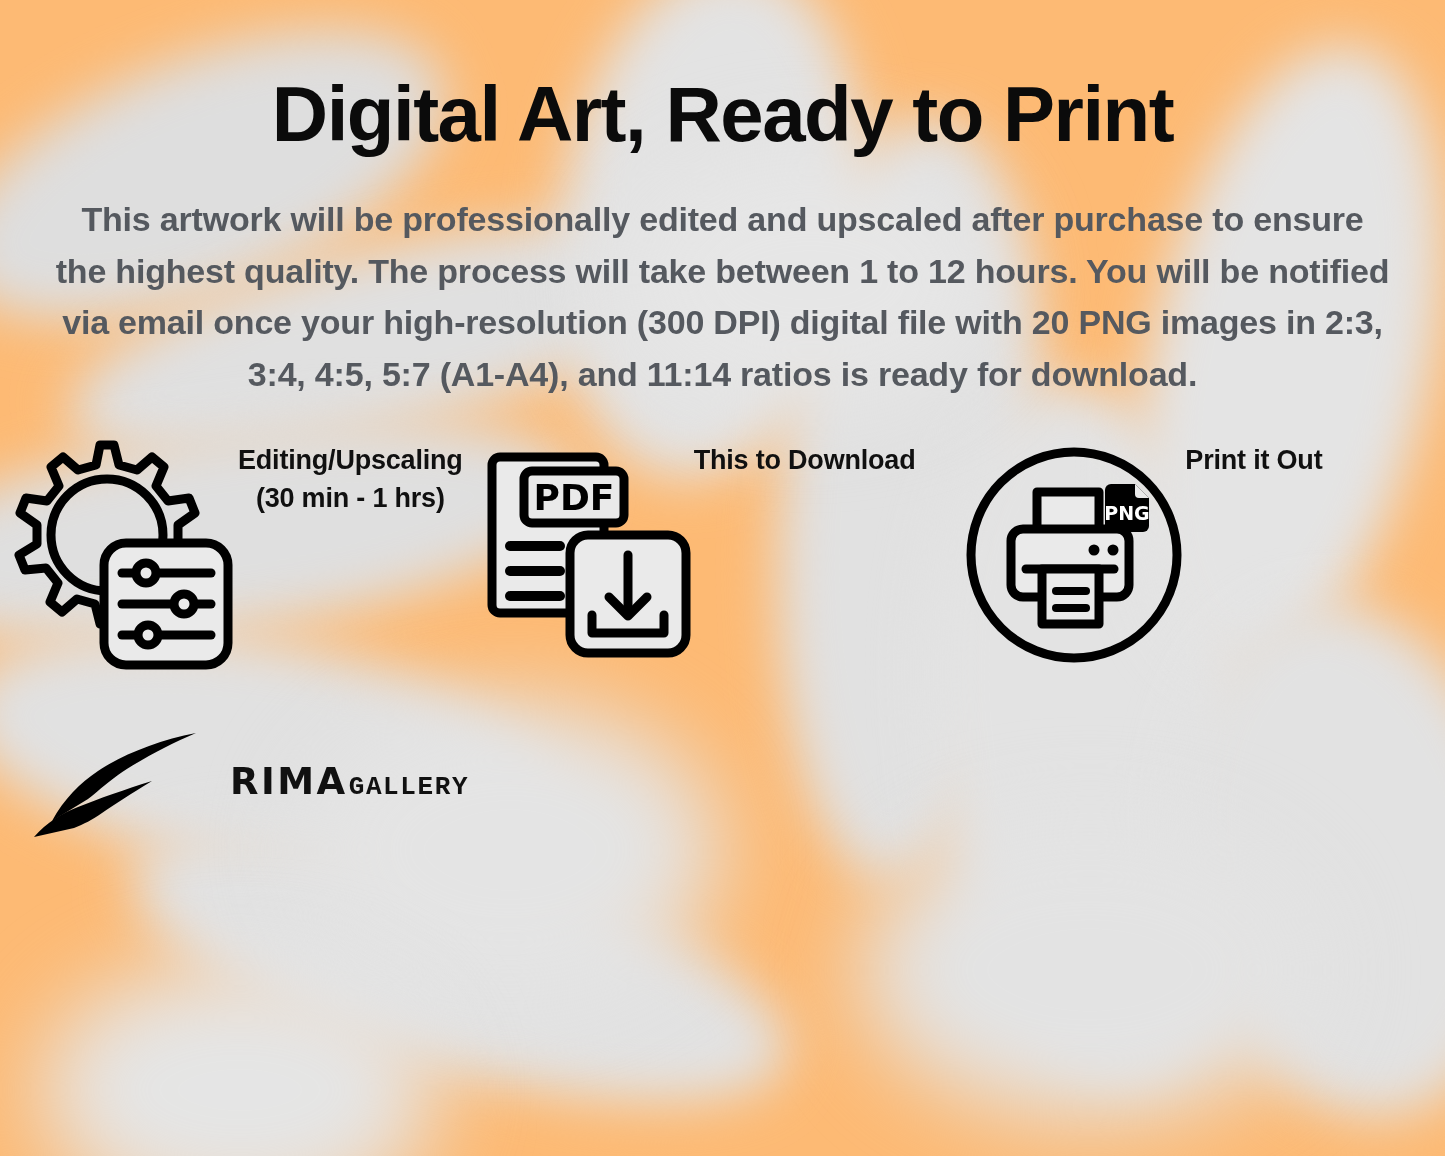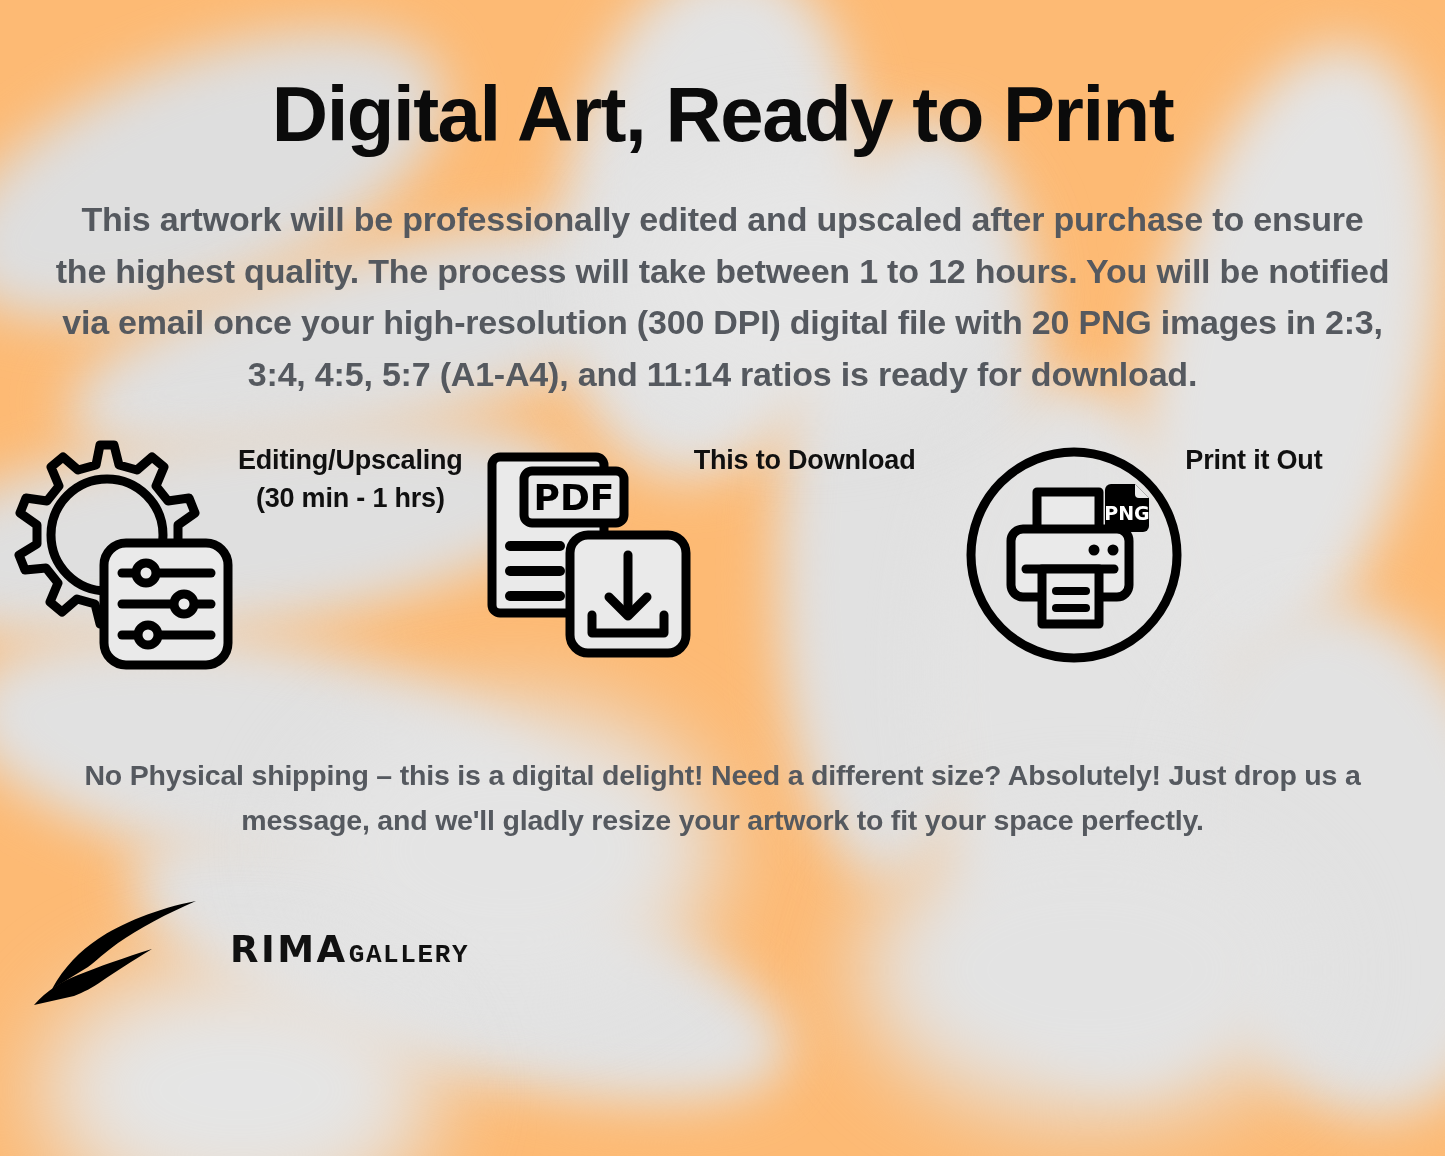--- a/index.html
+++ b/index.html
@@ -249,21 +249,20 @@
             <path d="M172 40 L186 54 L176 54 A4 4 0 0 1 172 50 Z" fill="#eaeaea" stroke="none"></path>
             <text x="164" y="76" text-anchor="middle" font-family="DejaVu Sans, sans-serif" font-size="19" font-weight="700" fill="#ffffff" stroke="none">PNG</text>
           </svg>
         </div>
         <div class="feature-label">Print it Out</div>
       </div>
 
 
     </div>
 
-    <p class="outro">No Physical shipping – this is a digital delight! Need a different size? Absolutely! Just drop us a message, and we'll gladly resize your artwork to fit your space perfectly.</p>
 
     <div class="brand">
       <svg class="brand-mark" width="230" height="112" viewBox="0 0 230 112">
 
         <path d="M196 8 C168 20 138 36 118 50 C104 60 96 68 88 74 L52 96
                  C64 74 80 58 98 46 C120 31 158 15 196 8 Z" fill="#000"></path>
 
         <path d="M152 56 C132 68 114 80 102 88 C92 95 84 99 74 103 L34 112
                  C46 98 62 88 78 82 C98 74 126 64 152 56 Z" fill="#000"></path>
       </svg>

